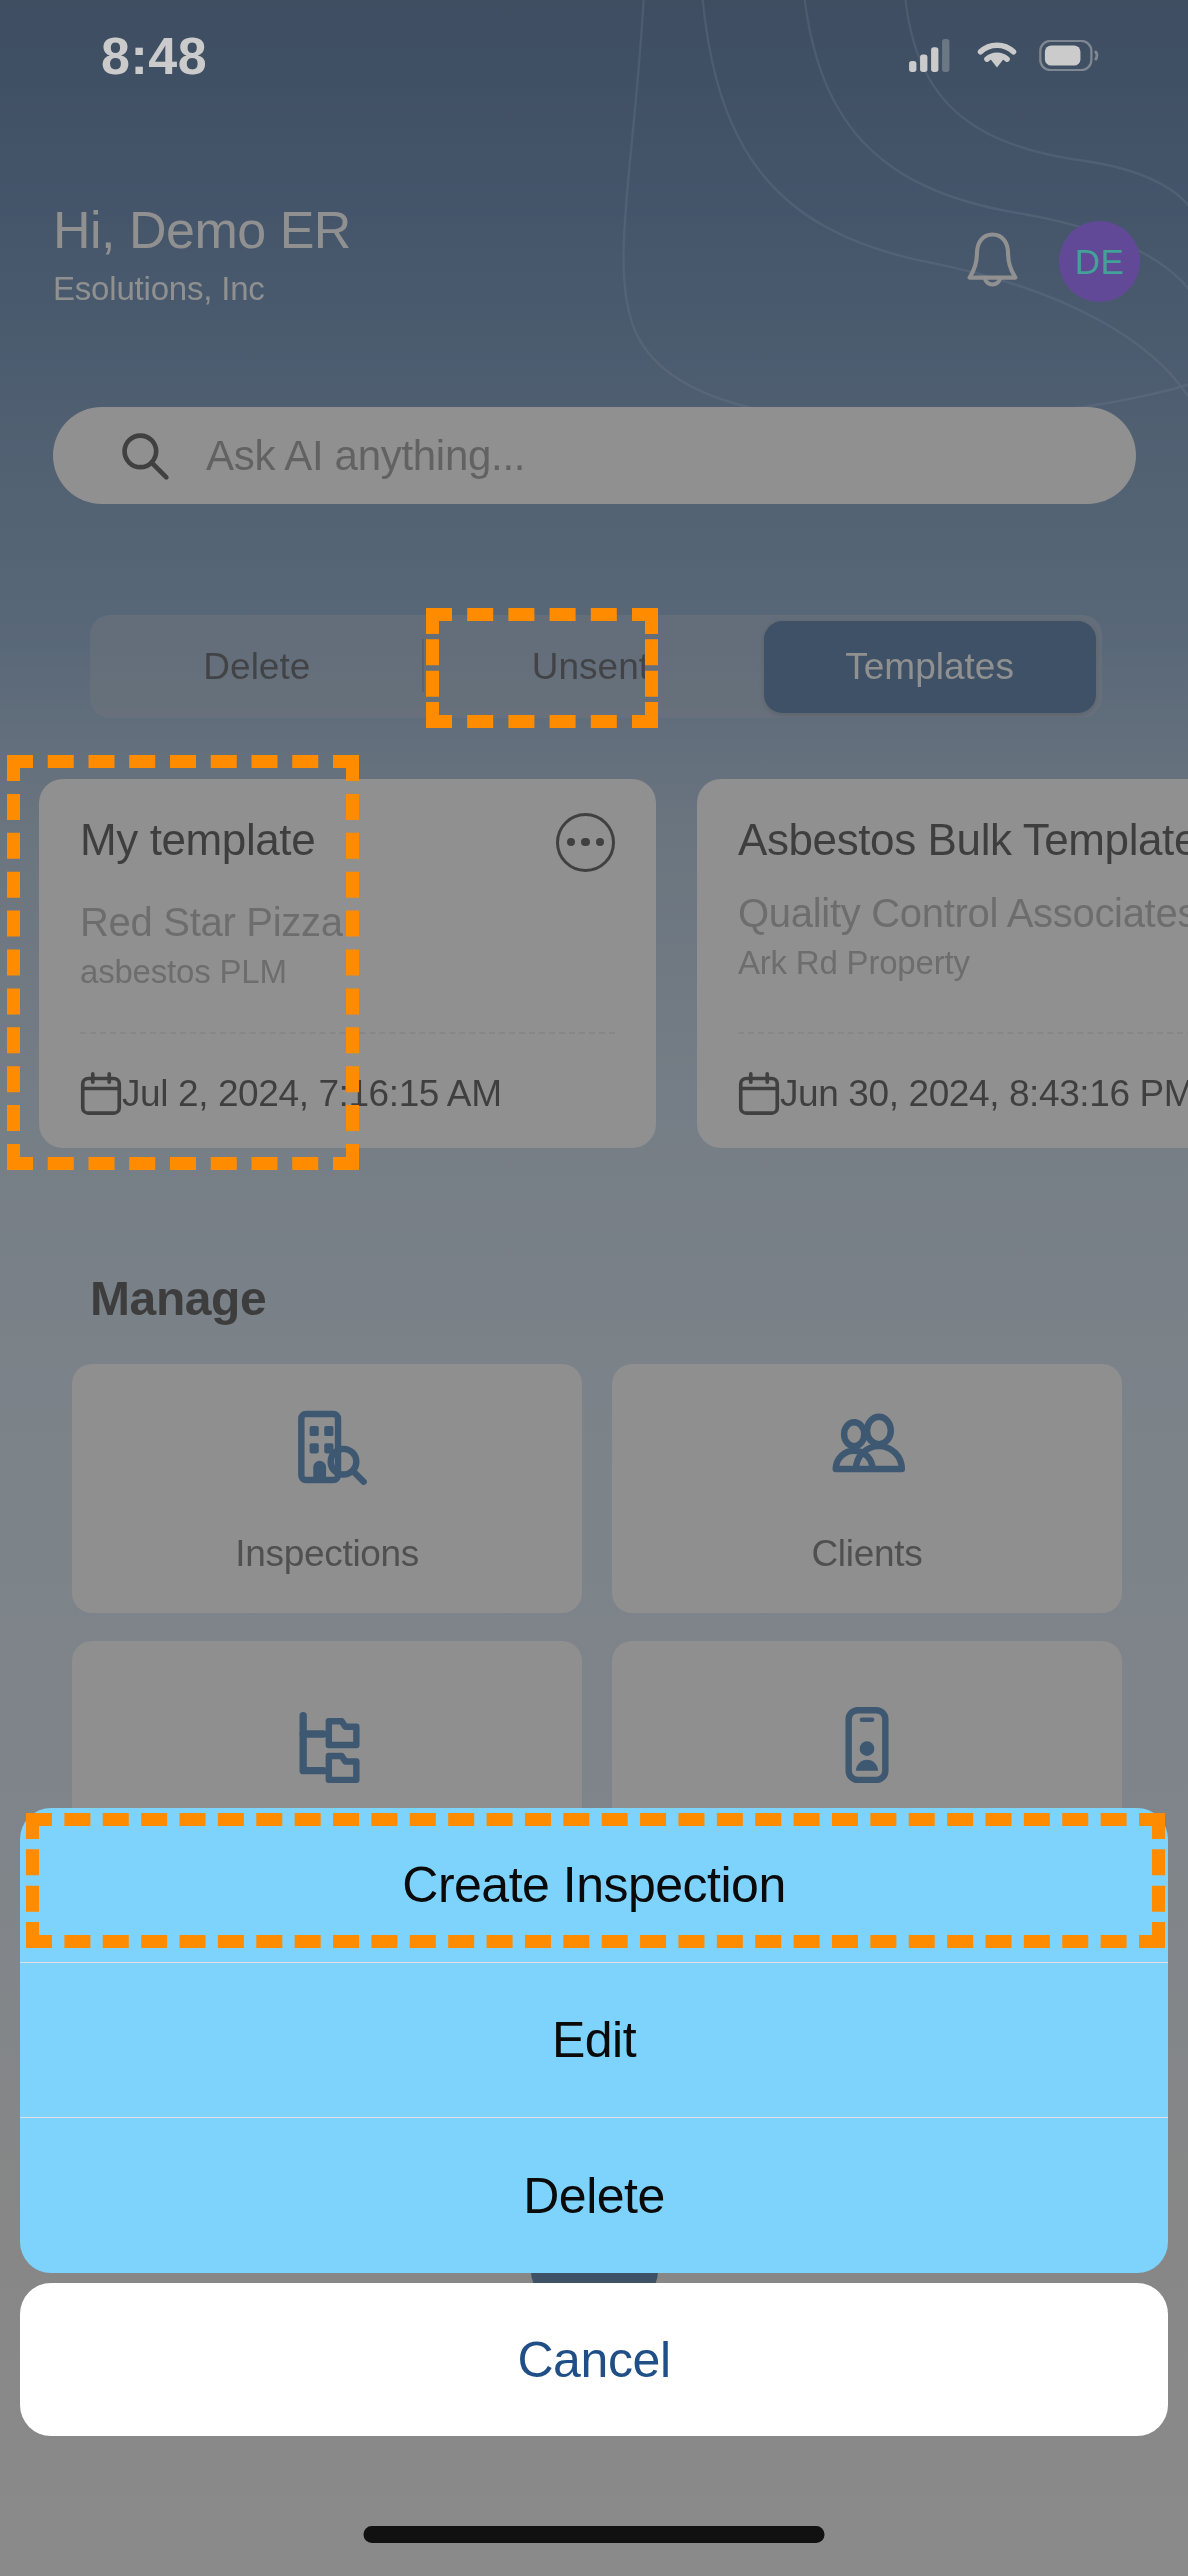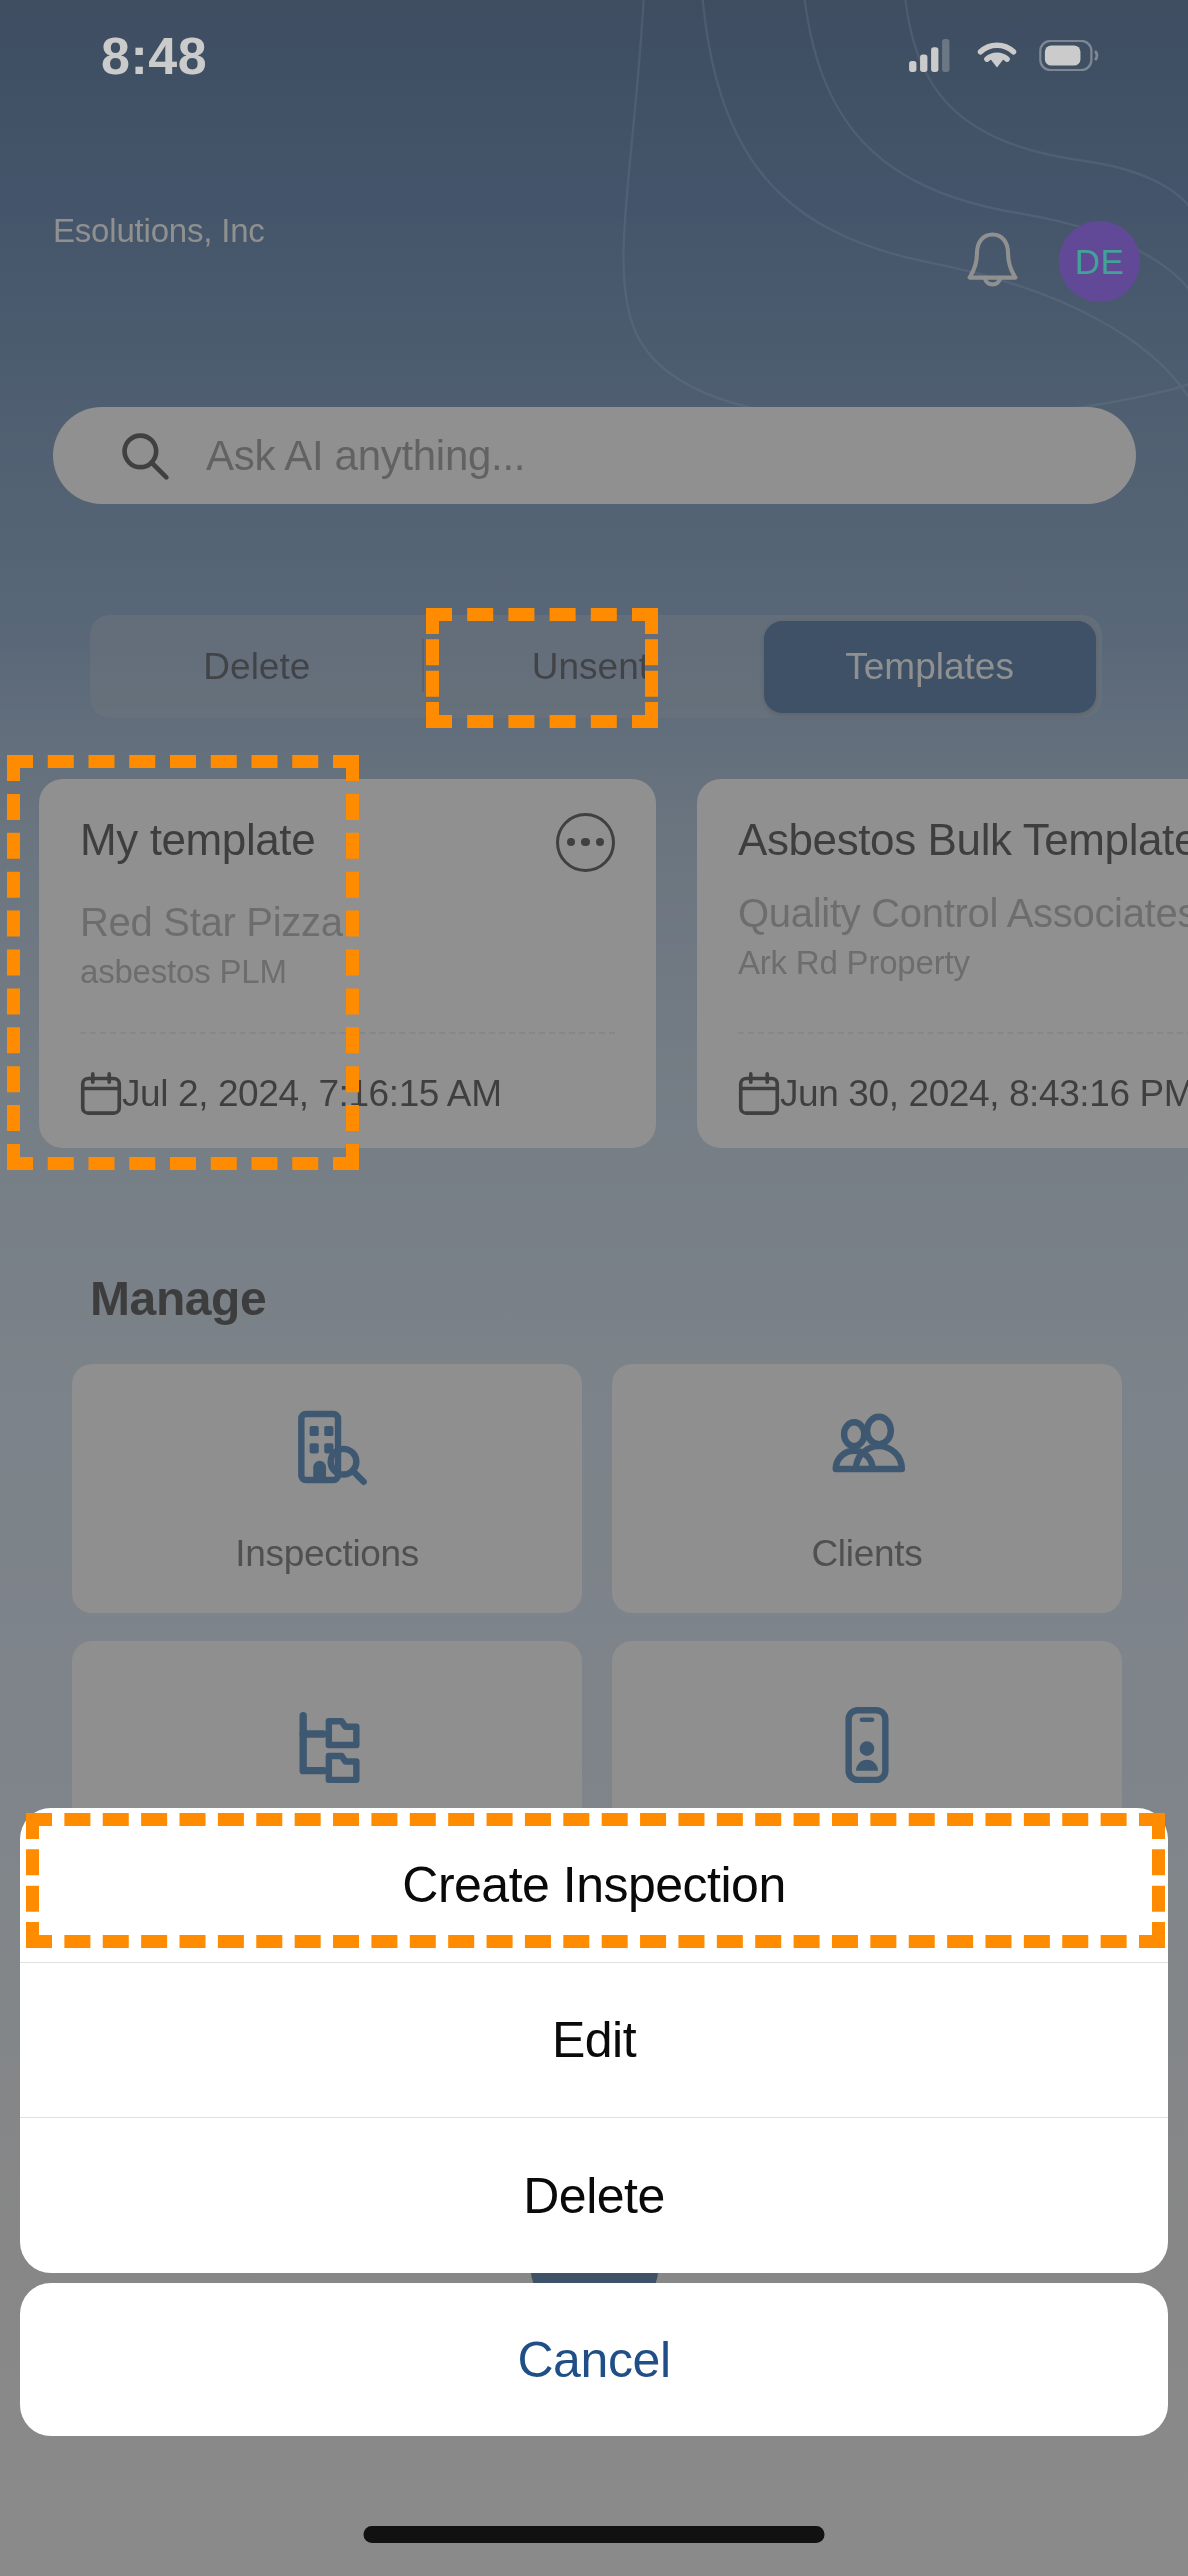--- a/index.html
+++ b/index.html
@@ -163,21 +163,21 @@
   #fab {
     position:absolute; top:2174px; left:531px;
     width:127px; height:127px; border-radius:29.5px; background:#0d2e52;
     display:flex; align-items:center; justify-content:center;
   }
 
   
   #action-sheet {
     position:absolute; left:20px; top:1808px;
     width:1148px; border-radius:31px; overflow:hidden;
-    background:#ffffff;
+    background:#7dd3fc;
   }
   .sheet-item {
     height:155px; display:flex; align-items:center; justify-content:center;
     font-size:50px; color:#0a0a0a; letter-spacing:-0.5px;
     border-bottom:1.8px solid #e0e0e0;
   }
   .sheet-item:last-child { border-bottom:none; }
   #cancel-sheet {
     position:absolute; left:20px; top:2283px;
     width:1148px; height:153px; border-radius:31px;
@@ -234,20 +234,21 @@
       <svg width="61" height="31" viewBox="0 0 66 34">
         <rect x="1" y="1" width="56" height="32" rx="11" stroke="#fff" stroke-opacity="0.45" stroke-width="2.5" fill="none"></rect>
         <rect x="6" y="6" width="39" height="22" rx="7" fill="#fff"></rect>
         <path d="M61 12 A7 7 0 0 1 61 22" stroke="#fff" stroke-opacity="0.45" stroke-width="3" fill="none"></path>
       </svg>
     </div>
   </div>
 
   <div id="greeting-row">
     <div id="greeting-text">
+      <div id="hi-name">Hi, Demo ER</div>
       <div id="company">Esolutions, Inc</div>
     </div>
     <div id="header-actions">
       <div id="bell-btn">
         <svg width="57" height="66" viewBox="0 0 62 72">
           <path d="M31 6 C 20 6, 14 15, 14 27 C 14 41, 9 48, 6 53 L 56 53 C 53 48, 48 41, 48 27 C 48 15, 42 6, 31 6 Z" stroke="#9a9a9a" stroke-width="4.5" fill="none" stroke-linejoin="round"></path>
           <path d="M23 53 C 23 63, 39 63, 39 53" stroke="#9a9a9a" stroke-width="4.5" fill="none"></path>
         </svg>
       </div>
       <div id="avatar">

